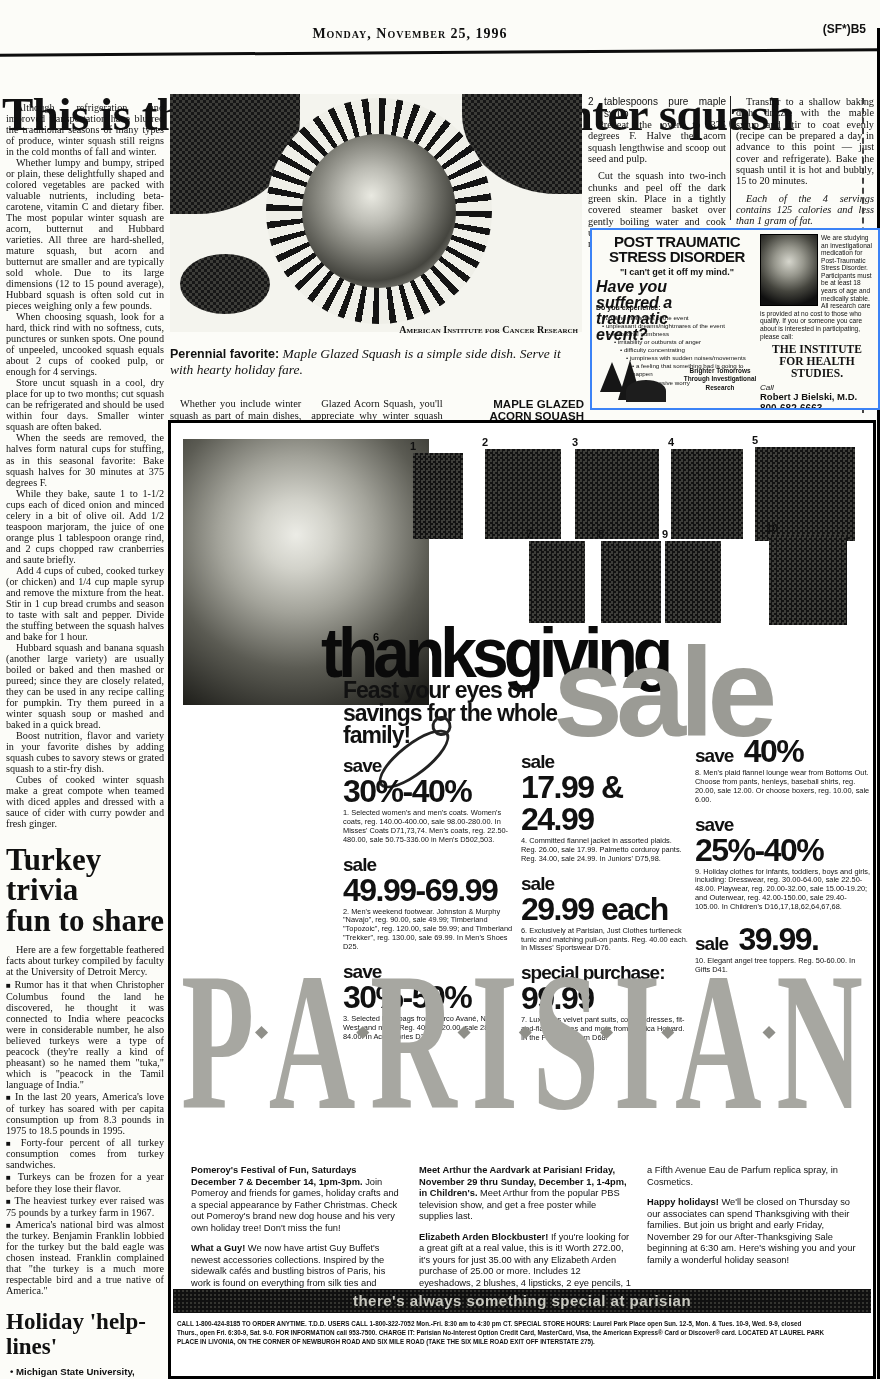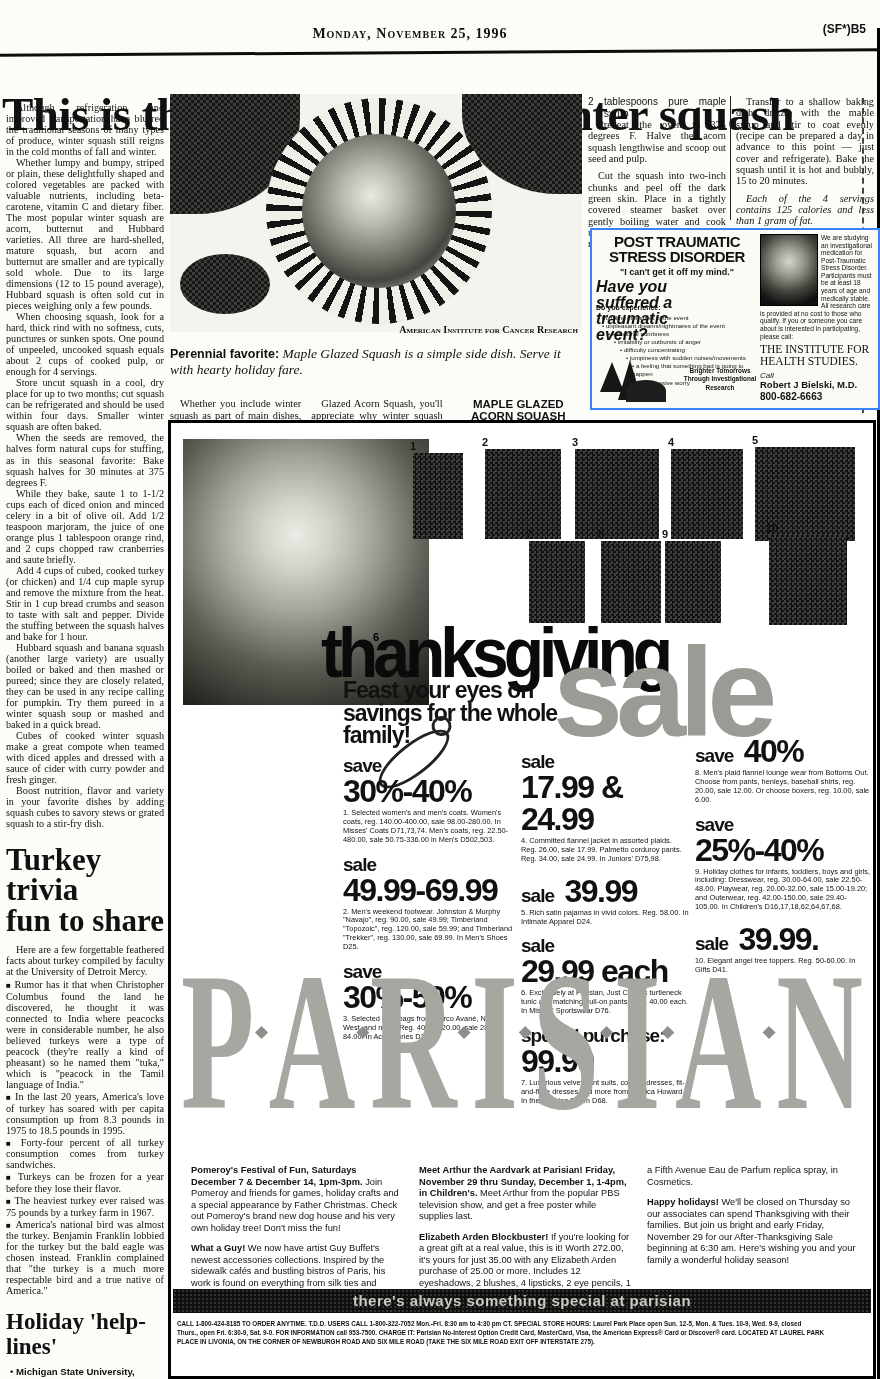--- a/index.html
+++ b/index.html
@@ -36,21 +36,21 @@
   .platter-in{position:absolute;left:36px;top:36px;width:154px;height:154px;border-radius:50%;
            background:radial-gradient(circle at 45% 40%,#e9e9e1 0%,#bcbcb4 22%,#82827a 45%,#45453f 68%,#8d8d85 82%,#d9d9d1 100%);}
   .credit{position:absolute;right:4px;top:230px;font-variant:small-caps;font-weight:bold;font-size:10px;}
   .caption{position:absolute;left:170px;top:346px;width:412px;font-size:13.5px;line-height:1.2;}
   .cap-lead{font:bold 12.5px "Liberation Sans",sans-serif;font-style:normal;}
   .cap-body{font-style:italic;}
   
   .introrow{position:absolute;left:170px;top:398px;width:414px;display:flex;gap:10px;}
   .introrow .c{flex:1;font-size:10.4px;line-height:1.12;text-align:justify;text-indent:10px;margin:0;}
   .rcol{flex:1;}
-  .rtitle{font:bold 11.5px "Liberation Sans",sans-serif;text-align:center;border-bottom:2px solid #0f172a;
+  .rtitle{font:bold 11.5px "Liberation Sans",sans-serif;text-align:right;border-bottom:2px solid #0f172a;
           padding-bottom:1px;margin:0 0 18px 0;}
   .ring{font:10px "Liberation Sans",sans-serif;padding-left:16px;text-indent:-16px;line-height:1.15;margin:0;}
   
   .reciperight{position:absolute;left:588px;top:96px;width:286px;display:flex;gap:10px;}
   .reciperight .col{flex:1;font-size:10.3px;line-height:1.1;text-align:justify;}
   .reciperight p.step{margin:0 0 6px 0;text-indent:10px;}
   .nutrition{font-style:italic;margin:0 0 4px 0;text-indent:10px;}
   .source{font-style:italic;font-weight:bold;margin:0;text-indent:10px;}
   .vr1{position:absolute;left:730px;top:96px;height:124px;width:1px;background:#222;}
   .vr-dash{position:absolute;left:862px;top:98px;height:315px;border-left:2px dashed #444;}
@@ -69,21 +69,21 @@
   .trees{position:absolute;left:2px;bottom:2px;width:72px;height:56px;}
   .tree{position:absolute;width:0;height:0;border-left:12px solid transparent;border-right:12px solid transparent;
         border-bottom:30px solid #161616;}
   .t1{left:6px;bottom:14px;}.t2{left:24px;bottom:6px;border-bottom-width:40px;}
   .hill{position:absolute;right:0px;bottom:4px;width:40px;height:22px;border-radius:50% 50% 0 0;background:#1d1d1d;}
   .tagline{position:absolute;left:80px;bottom:16px;width:96px;text-align:center;font-weight:bold;
         font-size:6.4px;line-height:1.3;}
   .ptsd-right{position:absolute;left:168px;top:4px;width:114px;font-size:6.6px;line-height:1.15;}
   .portrait{float:left;width:56px;height:70px;margin:0 3px 2px 0;border:1px solid #000;
         background:radial-gradient(circle at 50% 38%,#d6d6cd 0%,#97978d 28%,#45453e 58%,#101010 85%);}
-  .ptsd-org{font-family:"Liberation Serif",serif;font-weight:normal;font-size:11.5px;line-height:1.05;margin-top:3px;}
+  .ptsd-org{font-family:"Liberation Serif",serif;font-weight:bold;font-size:11.5px;line-height:1.05;margin-top:3px;text-align:center;}
   .ptsd-call{font-style:italic;font-size:8px;margin-top:4px;}
   .ptsd-contact{font-weight:bold;font-size:9.5px;}
   .ptsd-phone{font-weight:bold;font-size:10px;}
   
   .ad{position:absolute;left:168px;top:420px;width:708px;height:959px;border:3px solid #000;
       background:#fff;font-family:"Liberation Sans",sans-serif;overflow:hidden;box-sizing:border-box;}
   .face{position:absolute;left:12px;top:16px;width:246px;height:266px;
       background:radial-gradient(circle at 46% 36%,#ecece6 0%,#d2d2ca 16%,#a3a39a 36%,#5b5b53 62%,#1d1d19 95%);}
   .facenum{position:absolute;left:202px;top:208px;font-weight:bold;font-size:11px;color:#000;}
   .mslot{position:absolute;}
@@ -146,22 +146,22 @@
 
   <div class="leftcol">
     <p class="art">Although refrigeration and improved transportation have blurred the traditional seasons of many types of produce, winter squash still reigns in the cold months of fall and winter.</p>
     <p class="art">Whether lumpy and bumpy, striped or plain, these delightfully shaped and colored vegetables are packed with valuable nutrients, including beta-carotene, vitamin C and dietary fiber. The most popular winter squash are acorn, butternut and Hubbard varieties. All three are hard-shelled, mature squash, but acorn and butternut are smaller and are typically sold whole. Due to its large dimensions (12 to 15 pound average), Hubbard squash is often sold cut in pieces weighing only a few pounds.</p>
     <p class="art">When choosing squash, look for a hard, thick rind with no softness, cuts, punctures or sunken spots. One pound of unpeeled, uncooked squash equals about 2 cups of cooked pulp, or enough for 4 servings.</p>
     <p class="art">Store uncut squash in a cool, dry place for up to two months; cut squash can be refrigerated and should be used within four days. Smaller winter squash are often baked.</p>
     <p class="art">When the seeds are removed, the halves form natural cups for stuffing, as in this seasonal favorite: Bake squash halves for 30 minutes at 375 degrees F.</p>
     <p class="art">While they bake, saute 1 to 1-1/2 cups each of diced onion and minced celery in a bit of olive oil. Add 1/2 teaspoon marjoram, the juice of one orange plus 1 tablespoon orange rind, and 2 cups chopped raw cranberries and saute briefly.</p>
     <p class="art">Add 4 cups of cubed, cooked turkey (or chicken) and 1/4 cup maple syrup and remove the mixture from the heat. Stir in 1 cup bread crumbs and season to taste with salt and pepper. Divide the stuffing between the squash halves and bake for 1 hour.</p>
     <p class="art">Hubbard squash and banana squash (another large variety) are usually boiled or baked and then mashed or pureed; since they are closely related, they can be used in any recipe calling for pumpkin. Try them pureed in a winter squash soup or mashed and baked in a quick bread.</p>
+    <p class="art">Boost nutrition, flavor and variety in your favorite dishes by adding squash cubes to savory stews or grated squash to a stir-fry dish.</p>
     <p class="art">Cubes of cooked winter squash make a great compote when teamed with diced apples and dressed with a sauce of cider with curry powder and fresh ginger.</p>
-    <p class="art">Boost nutrition, flavor and variety in your favorite dishes by adding squash cubes to savory stews or grated squash to a stir-fry dish.</p>
 
     <h2 class="sec-title">
       <span>Turkey trivia</span><br>
       <span>fun to share</span>
     </h2>
     <p class="trivia-intro">Here are a few forgettable feathered facts about turkey compiled by faculty at the University of Detroit Mercy.</p>
     <div class="trivia-item">Rumor has it that when Christopher Columbus found the land he discovered, he thought it was connected to India where peacocks were in considerable number, he also believed turkeys were a type of peacock (they're really a kind of pheasant) so he named them "tuka," which is "peacock in the Tamil language of India."</div>
     <div class="trivia-item">In the last 20 years, America's love of turkey has soared with per capita consumption up from 8.3 pounds in 1975 to 18.5 pounds in 1995.</div>
     <div class="trivia-item">Forty-four percent of all turkey consumption comes from turkey sandwiches.</div>
     <div class="trivia-item">Turkeys can be frozen for a year before they lose their flavor.</div>
@@ -311,25 +311,20 @@
         <p class="offer-desc">3. Selected handbags from Marco Avané, Nine West, and more. Reg. 40.00-120.00, sale 28.00-84.00. In Accessories D31.</p>
       </div>
     </div>
 
     <div class="ocol oc2">
       <div class="offer">
         <div class="offer-badge">sale</div>
         <div class="offer-value">17.99 &amp; 24.99</div>
         <p class="offer-desc">4. Committed flannel jacket in assorted plaids. Reg. 26.00, sale 17.99. Palmetto corduroy pants. Reg. 34.00, sale 24.99. In Juniors' D75,98.</p>
       </div>
-      <div class="offer inline">
-        <div class="offer-badge">sale</div>
-        <div class="offer-value">39.99</div>
-        <p class="offer-desc">5. Rich satin pajamas in vivid colors. Reg. 58.00. In Intimate Apparel D24.</p>
-      </div>
       <div class="offer">
         <div class="offer-badge">sale</div>
         <div class="offer-value">29.99 each</div>
         <p class="offer-desc">6. Exclusively at Parisian, Just Clothes turtleneck tunic and matching pull-on pants. Reg. 40.00 each. In Misses' Sportswear D76.</p>
       </div>
       <div class="offer">
         <div class="offer-badge">special purchase:</div>
         <div class="offer-value">99.99</div>
         <p class="offer-desc">7. Luxurious velvet pant suits, column dresses, fit-and-flare dresses and more from Jessica Howard. In the Parisian Room D68.</p>
       </div>

